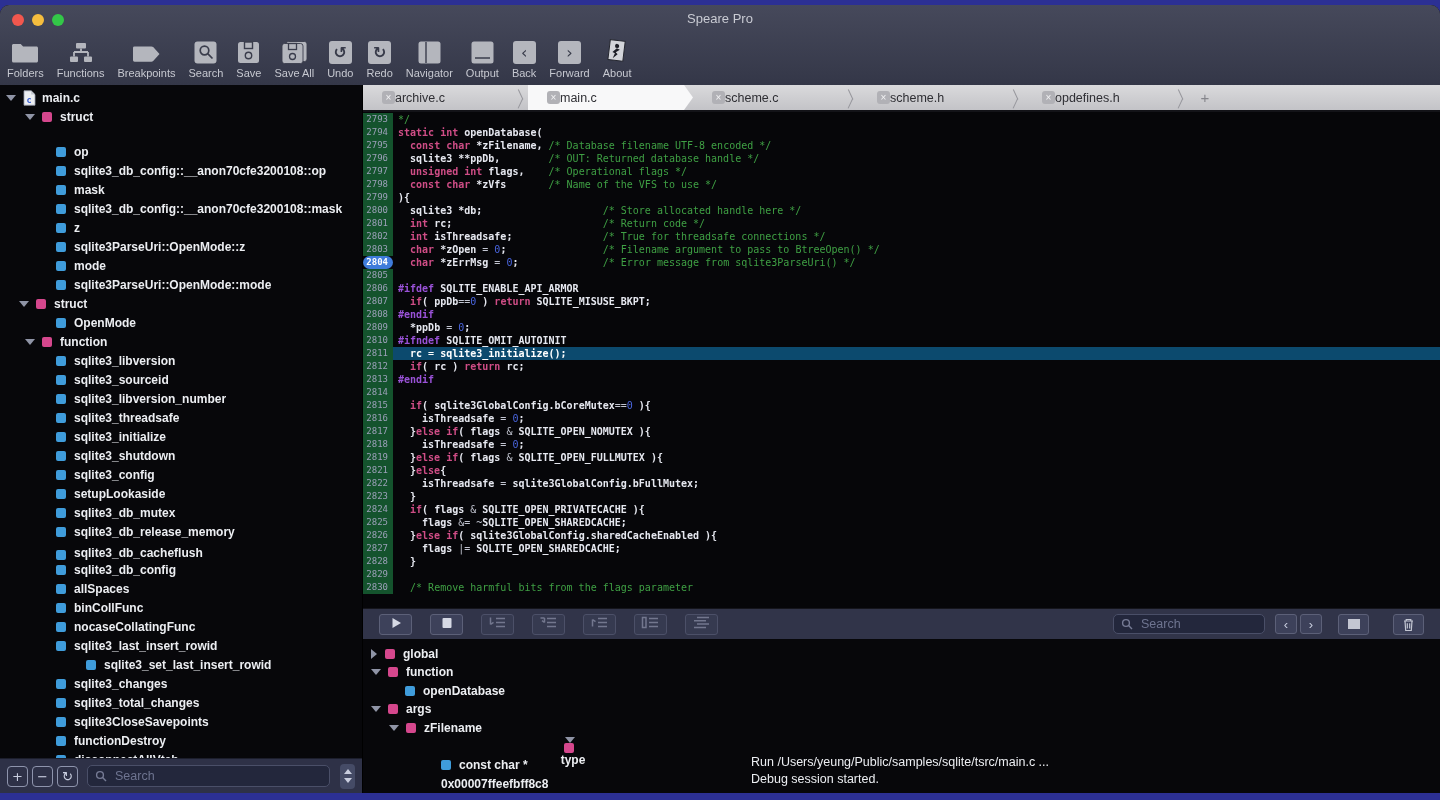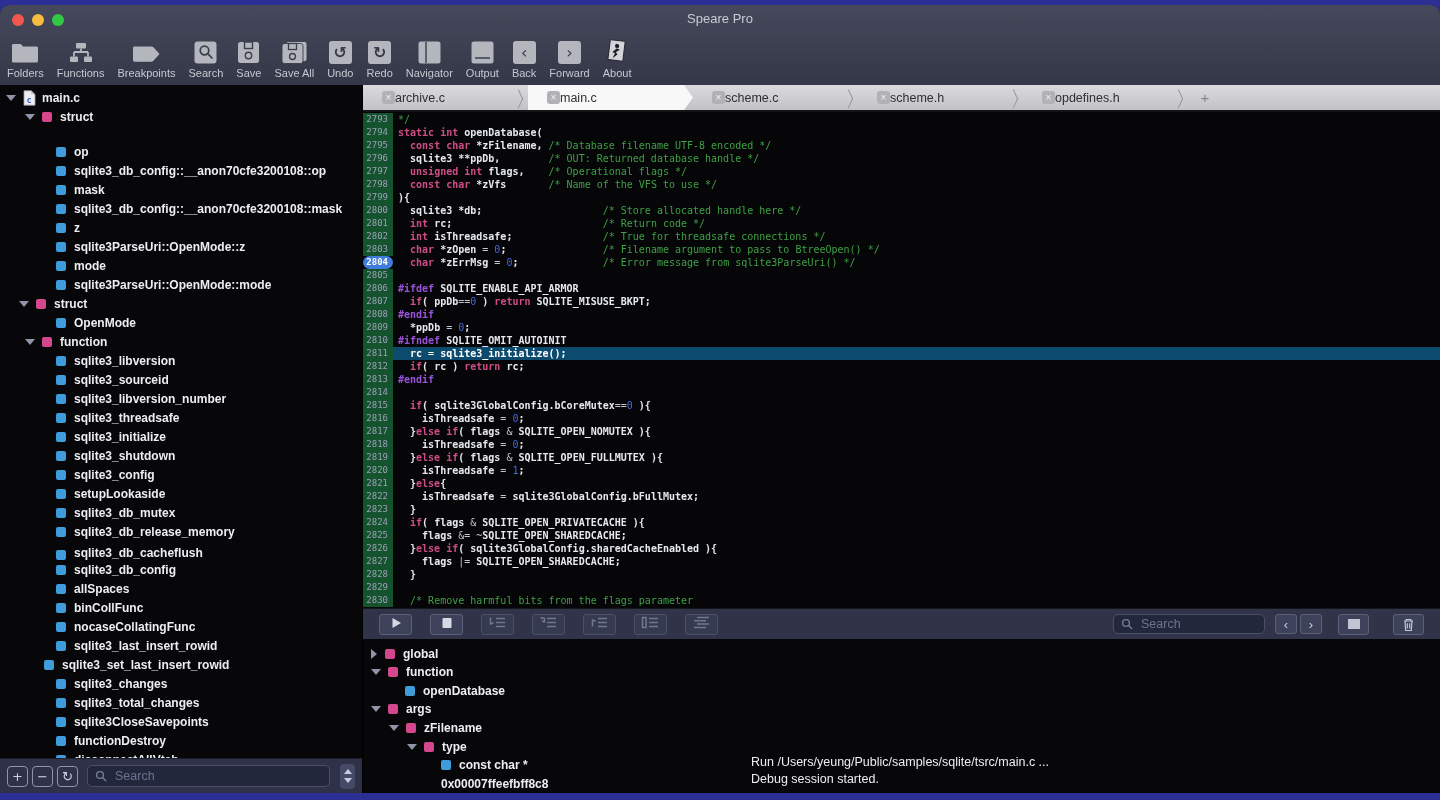--- a/index.html
+++ b/index.html
@@ -335,21 +335,21 @@
             <span class="tlabel">binCollFunc</span>
           </div>
           <div class="trow" style="padding-left: 56px;">
             <span class="sq sqb"></span>
             <span class="tlabel">nocaseCollatingFunc</span>
           </div>
           <div class="trow" style="padding-left: 56px;">
             <span class="sq sqb"></span>
             <span class="tlabel">sqlite3_last_insert_rowid</span>
           </div>
-          <div class="trow" style="padding-left: 44px;">
+          <div class="trow" style="padding-left: 86px;">
             <span class="sq sqb"></span>
             <span class="tlabel">sqlite3_set_last_insert_rowid</span>
           </div>
           <div class="trow" style="padding-left: 56px;">
             <span class="sq sqb"></span>
             <span class="tlabel">sqlite3_changes</span>
           </div>
           <div class="trow" style="padding-left: 56px;">
             <span class="sq sqb"></span>
             <span class="tlabel">sqlite3_total_changes</span>
@@ -448,21 +448,20 @@
           <div class="cline"><span class="gut">2810</span><span class="ctext"><span class="tk-p">#ifndef</span><span class="tk-b"> SQLITE_OMIT_AUTOINIT</span></span></div>
           <div class="cline sel"><span class="gut">2811</span><span class="ctext"><span class="tk-b">  rc </span><span class="tk-n">= </span><span class="tk-b">sqlite3_initialize();</span></span></div>
           <div class="cline"><span class="gut">2812</span><span class="ctext"><span class="tk-n">  </span><span class="tk-k">if</span><span class="tk-b">( rc ) </span><span class="tk-k">return</span><span class="tk-b"> rc;</span></span></div>
           <div class="cline"><span class="gut">2813</span><span class="ctext"><span class="tk-p">#endif</span></span></div>
           <div class="cline"><span class="gut">2814</span><span class="ctext"></span></div>
           <div class="cline"><span class="gut">2815</span><span class="ctext"><span class="tk-n">  </span><span class="tk-k">if</span><span class="tk-b">( sqlite3GlobalConfig.bCoreMutex</span><span class="tk-n">==</span><span class="tk-d">0</span><span class="tk-b"> ){</span></span></div>
           <div class="cline"><span class="gut">2816</span><span class="ctext"><span class="tk-n">    </span><span class="tk-b">isThreadsafe</span><span class="tk-n"> = </span><span class="tk-d">0</span><span class="tk-b">;</span></span></div>
           <div class="cline"><span class="gut">2817</span><span class="ctext"><span class="tk-b">  }</span><span class="tk-k">else if</span><span class="tk-b">( flags </span><span class="tk-n">&amp;</span><span class="tk-b"> SQLITE_OPEN_NOMUTEX ){</span></span></div>
           <div class="cline"><span class="gut">2818</span><span class="ctext"><span class="tk-n">    </span><span class="tk-b">isThreadsafe</span><span class="tk-n"> = </span><span class="tk-d">0</span><span class="tk-b">;</span></span></div>
           <div class="cline"><span class="gut">2819</span><span class="ctext"><span class="tk-b">  }</span><span class="tk-k">else if</span><span class="tk-b">( flags </span><span class="tk-n">&amp;</span><span class="tk-b"> SQLITE_OPEN_FULLMUTEX ){</span></span></div>
-          <div class="cline"><span class="gut">2820</span><span class="ctext"><span class="tk-n">    </span><span class="tk-b">isThreadsafe</span><span class="tk-n"> = </span><span class="tk-d">1</span><span class="tk-b">;</span></span></div>
           <div class="cline"><span class="gut">2821</span><span class="ctext"><span class="tk-b">  }</span><span class="tk-k">else</span><span class="tk-b">{</span></span></div>
           <div class="cline"><span class="gut">2822</span><span class="ctext"><span class="tk-n">    </span><span class="tk-b">isThreadsafe</span><span class="tk-n"> = </span><span class="tk-b">sqlite3GlobalConfig.bFullMutex;</span></span></div>
           <div class="cline"><span class="gut">2823</span><span class="ctext"><span class="tk-b">  }</span></span></div>
           <div class="cline"><span class="gut">2824</span><span class="ctext"><span class="tk-n">  </span><span class="tk-k">if</span><span class="tk-b">( flags </span><span class="tk-n">&amp;</span><span class="tk-b"> SQLITE_OPEN_PRIVATECACHE ){</span></span></div>
           <div class="cline"><span class="gut">2825</span><span class="ctext"><span class="tk-n">    </span><span class="tk-b">flags </span><span class="tk-n">&amp;= ~</span><span class="tk-b">SQLITE_OPEN_SHAREDCACHE;</span></span></div>
           <div class="cline"><span class="gut">2826</span><span class="ctext"><span class="tk-b">  }</span><span class="tk-k">else if</span><span class="tk-b">( sqlite3GlobalConfig.sharedCacheEnabled ){</span></span></div>
           <div class="cline"><span class="gut">2827</span><span class="ctext"><span class="tk-n">    </span><span class="tk-b">flags </span><span class="tk-n">|= </span><span class="tk-b">SQLITE_OPEN_SHAREDCACHE;</span></span></div>
           <div class="cline"><span class="gut">2828</span><span class="ctext"><span class="tk-b">  }</span></span></div>
           <div class="cline"><span class="gut">2829</span><span class="ctext"></span></div>
           <div class="cline"><span class="gut">2830</span><span class="ctext"><span class="tk-n">  </span><span class="tk-c">/* Remove harmful bits from the flags parameter</span></span></div>
@@ -574,21 +573,21 @@
               <div class="vrow" style="padding-left: 8px;">
                 <span class="tri"></span>
                 <span class="sq sqp"></span>
                 <span class="tlabel">args</span>
               </div>
               <div class="vrow" style="padding-left: 26px;">
                 <span class="tri"></span>
                 <span class="sq sqp"></span>
                 <span class="tlabel">zFilename</span>
               </div>
-              <div class="vrow" style="padding-left: 44px;">
+              <div class="vrow" style="padding-left: 44px; flex-direction: column;">
                 <span class="tri"></span>
                 <span class="sq sqp"></span>
                 <span class="tlabel">type</span>
               </div>
               <div class="vrow" style="padding-left: 62px;">
                 <span class="trisp"></span>
                 <span class="sq sqb"></span>
                 <span class="tlabel">const char *</span>
               </div>
               <div class="vrow" style="padding-left: 62px;">

